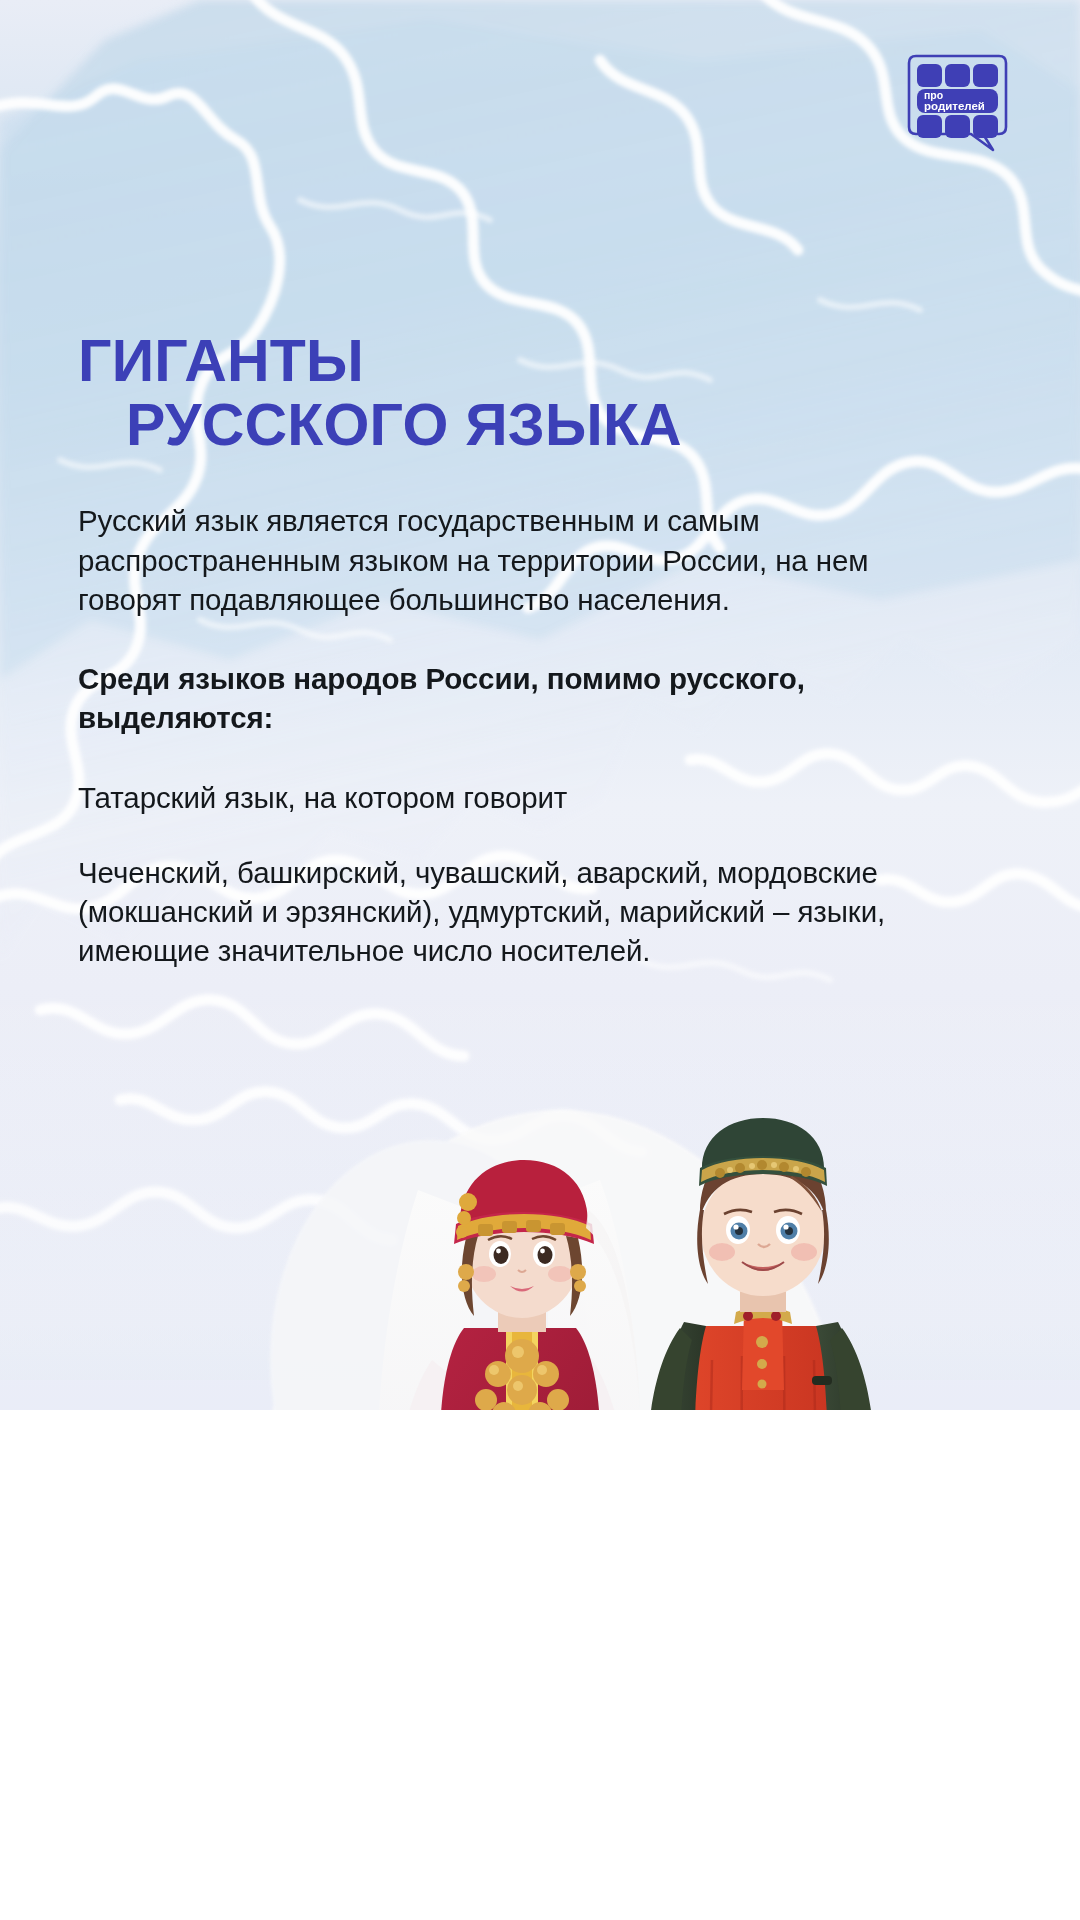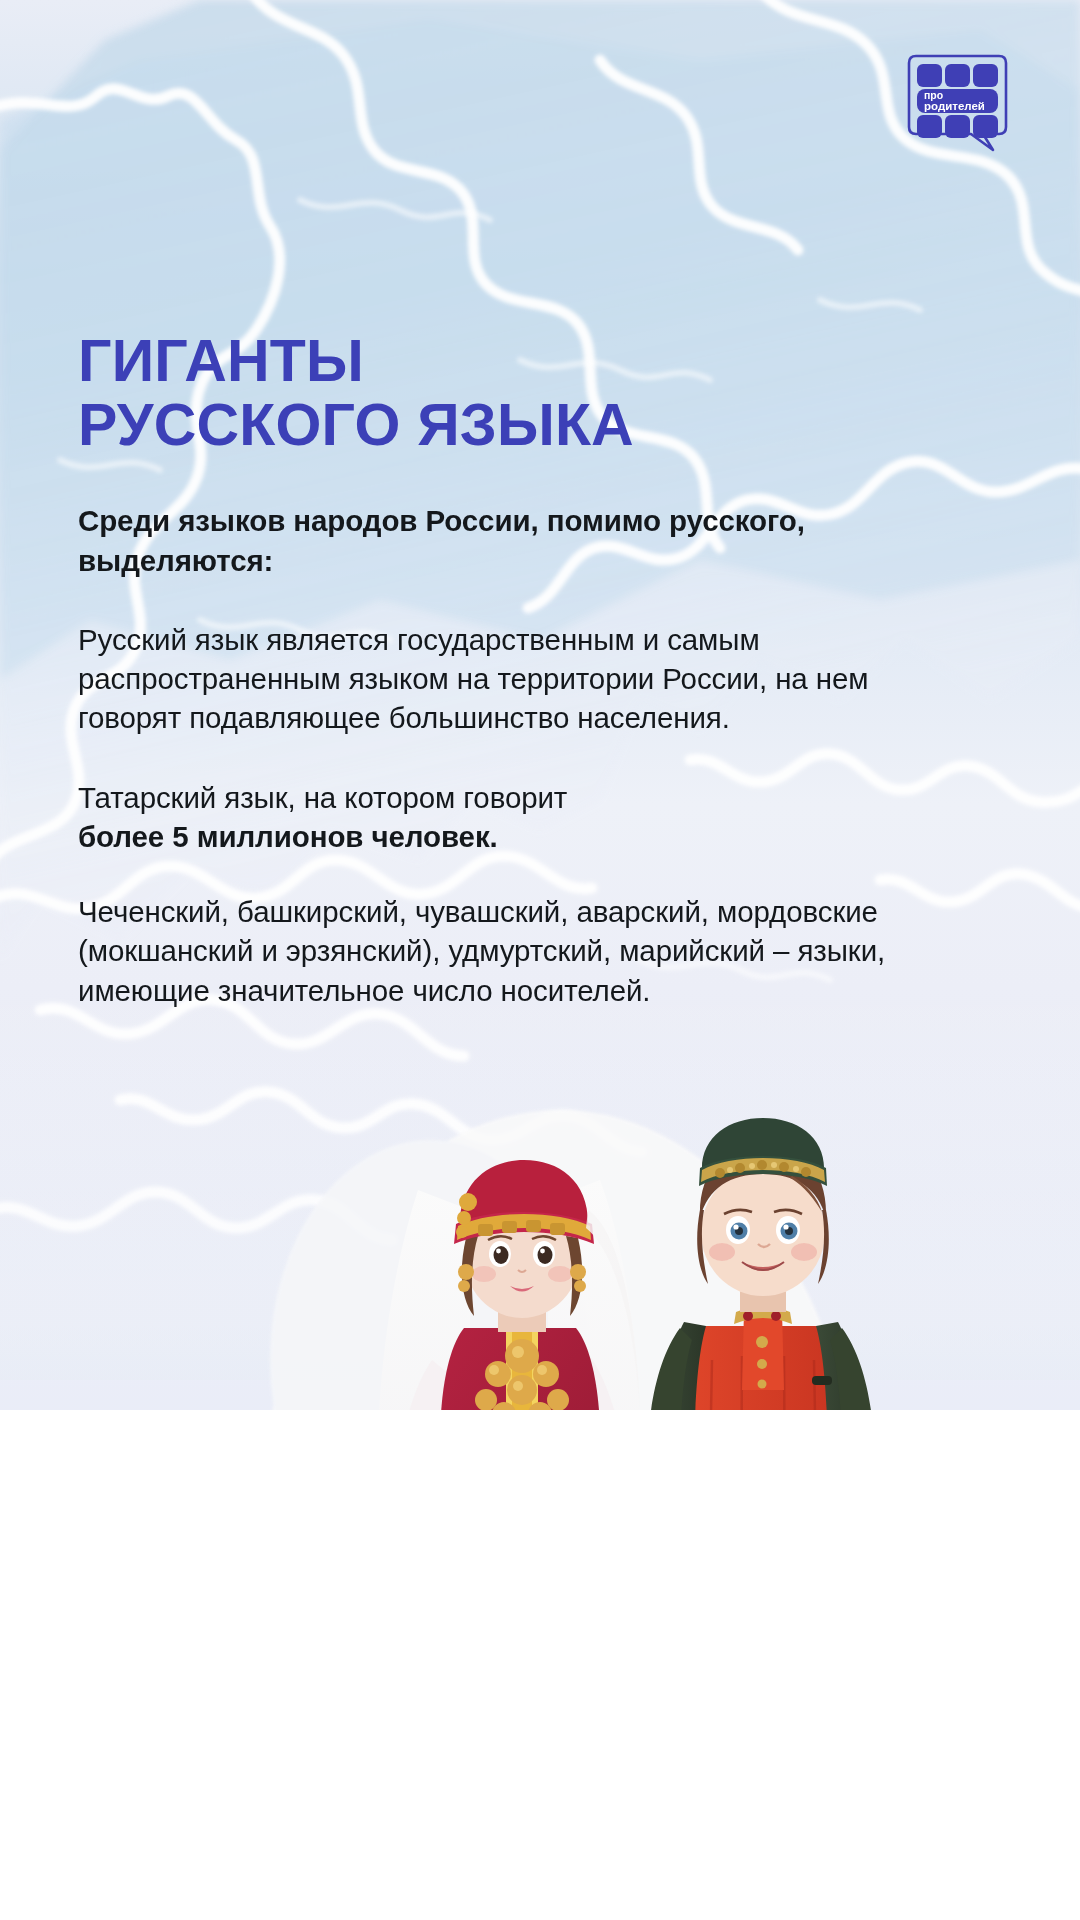--- a/index.html
+++ b/index.html
@@ -53,21 +53,21 @@
   .headline {
     color:#3c40b7;
     font-weight:bold;
     font-size:59px;
     line-height:1.08;
     letter-spacing:0.2px;
     text-transform:uppercase;
     margin-bottom:44px;
     max-width:760px;
   }
-  .headline .l2 { display:block; }
+  .headline .l2 { display:block;margin-left:48px; }
 
   .para {
     color:#14181c;
     font-size:29.5px;
     line-height:1.33;
     max-width:875px;
     margin-bottom:40px;
     letter-spacing:-0.1px;
   }
   .para.tight { margin-bottom:36px; }
@@ -206,27 +206,26 @@
     </svg>
   </div>
 
   <div class="content">
 
     <h1 class="headline">
       <span>ГИГАНТЫ</span>
       <span class="l2">РУССКОГО ЯЗЫКА</span>
     </h1>
 
+    <p class="para">Русский язык является государственным и самым распространенным языком на территории России, на нем говорят подавляющее большинство населения.</p>
+
     <p class="para bold">Среди языков народов России, помимо русского, выделяются:</p>
-
-    <p class="para">Русский язык является государственным и самым распространенным языком на территории России, на нем говорят подавляющее большинство населения.</p>
 
     <p class="para tight">
       <span>Татарский язык, на котором говорит</span>
-      <span class="nb">более 5 миллионов человек.</span>
     </p>
 
     <p class="para">Чеченский, башкирский, чувашский, аварский, мордовские (мокшанский и эрзянский), удмуртский, марийский – языки, имеющие значительное число носителей.</p>
   </div>
 
   <div class="illus">
     <svg viewBox="0 0 1080 860" aria-hidden="true">
       <defs>
         <linearGradient id="veilG" x1="0" y1="0" x2="0" y2="1">
           <stop offset="0%" stop-color="#fbfbfb" stop-opacity=".96"></stop>

